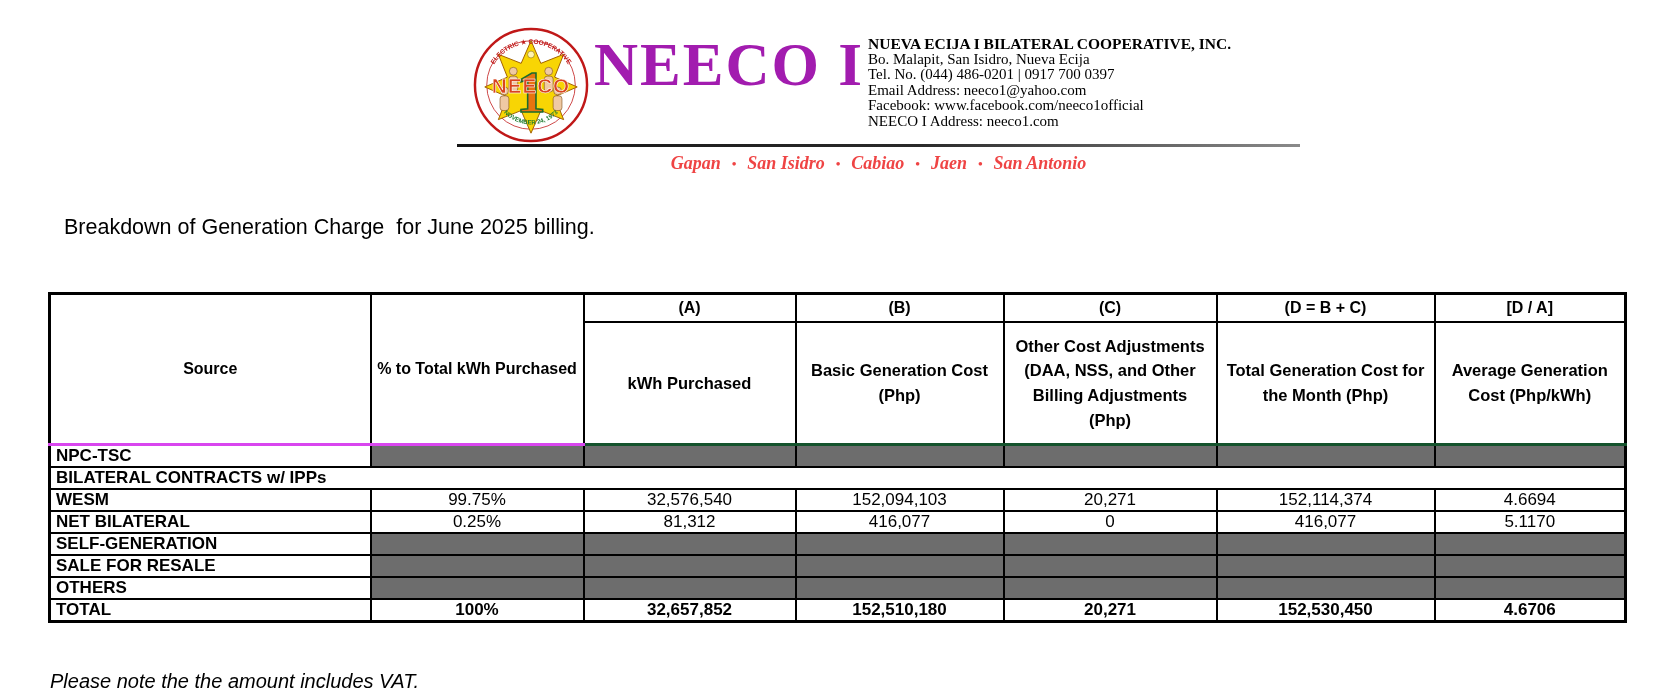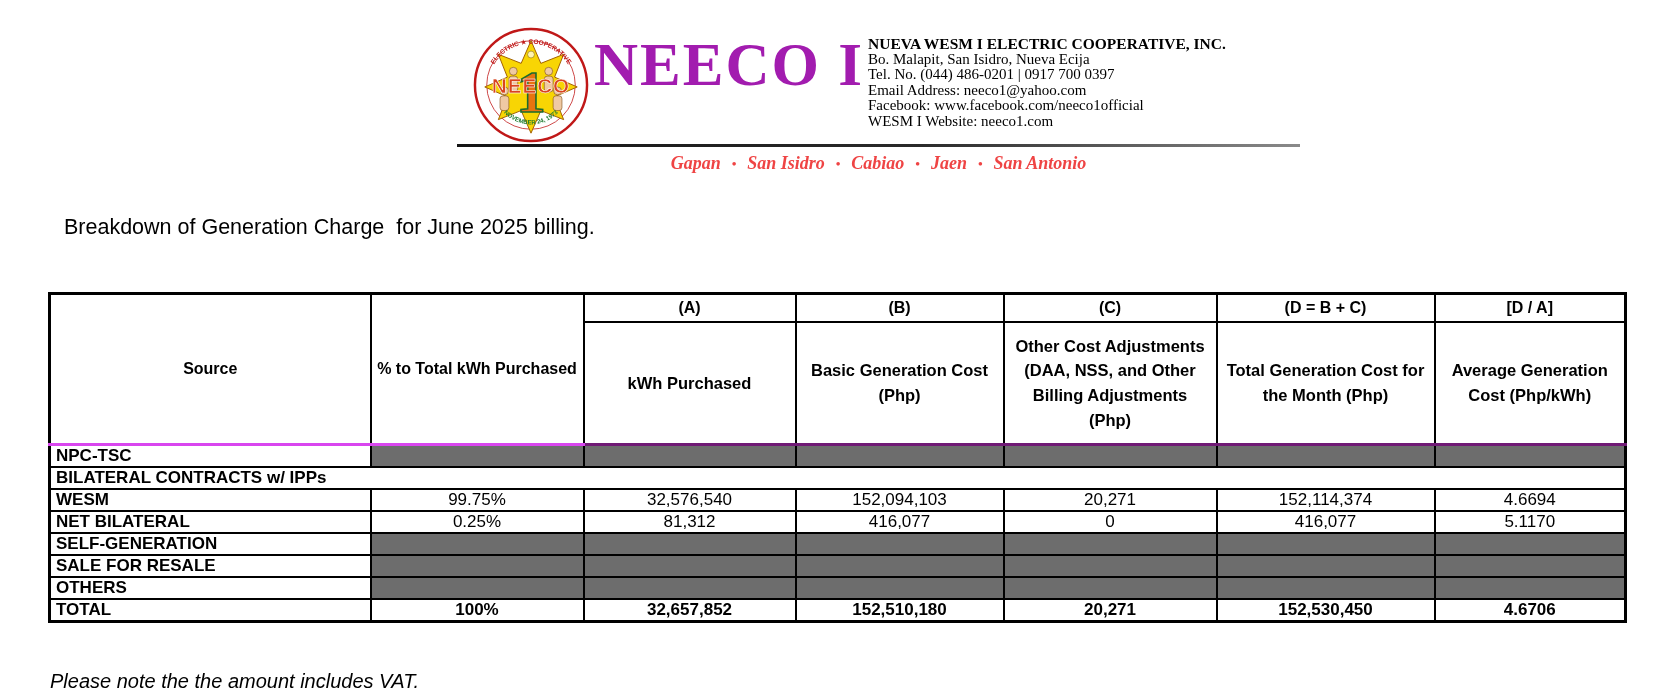--- a/index.html
+++ b/index.html
@@ -24,21 +24,21 @@
   .doc-title{position:absolute;left:64px;top:215px;font-size:21.5px;font-weight:normal;
              white-space:pre-wrap;}
 
   
   .gen-table{position:absolute;left:48px;top:292px;border-collapse:collapse;
              table-layout:fixed;width:1576px;}
   .gen-table th,.gen-table td{border:2px solid #000;padding:0 5px;overflow:hidden;}
   .gen-table{border:3px solid #000;}
   .gen-table thead th{font-size:16.5px;font-weight:bold;text-align:center;padding:2px 8px;}
   tr.letter-row th{height:26px;font-size:16px;padding:0;}
-  tr.header-main th{height:116px;line-height:1.5;border-bottom:3px solid #701a75;}
+  tr.header-main th{height:116px;line-height:1.5;border-bottom:3px solid #14532d;}
   th.span2{border-bottom:3px solid #d946ef;}
   .gen-table tbody tr{height:16px;}
   .gen-table tbody td.rowlabel{font-weight:bold;font-size:17px;text-align:left;}
   .gen-table tbody td.val{font-size:17px;text-align:center;}
   .gen-table tbody td.gray{background:#6D6D6D;}
   .gen-table tbody tr.total td{font-weight:bold;}
   .gen-table tbody td.spanlabel{font-weight:bold;font-size:17px;text-align:left;}
 
   .footnote{position:absolute;left:50px;top:670px;font-size:20px;font-style:italic;}
 </style>
@@ -72,26 +72,26 @@
       <textPath href="#arcTop" startOffset="50%" text-anchor="middle">ELECTRIC  ★  COOPERATIVE</textPath>
     </text>
     <text font-size="6.2" font-weight="bold" fill="#1C7A2D" font-family="Liberation Sans, sans-serif">
       <textPath href="#arcBot" startOffset="50%" text-anchor="middle">NOVEMBER 24, 1973</textPath>
     </text>
   </svg>
 
   <div class="wordmark">NEECO I</div>
 
   <div class="company">
-    <div class="co-name">NUEVA WESM I ELECTRIC COOPERATIVE, INC.</div>
+    <div class="co-name">NUEVA ECIJA I BILATERAL COOPERATIVE, INC.</div>
     <div>Bo. Malapit, San Isidro, Nueva Ecija</div>
     <div>Tel. No. (044) 486-0201 | 0917 700 0397</div>
     <div>Email Address: neeco1@yahoo.com</div>
     <div>Facebook: www.facebook.com/neeco1official</div>
-    <div>WESM I Website: neeco1.com</div>
+    <div>NEECO I Address: neeco1.com</div>
   </div>
 
   <div class="rule"></div>
 
   <div class="cities">
     <span>Gapan</span><span class="bullet">•</span><span>San Isidro</span><span class="bullet">•</span><span>Cabiao</span><span class="bullet">•</span><span>Jaen</span><span class="bullet">•</span><span>San Antonio</span>
   </div>
 
   <div class="doc-title">Breakdown of Generation Charge  for June 2025 billing.</div>
 

